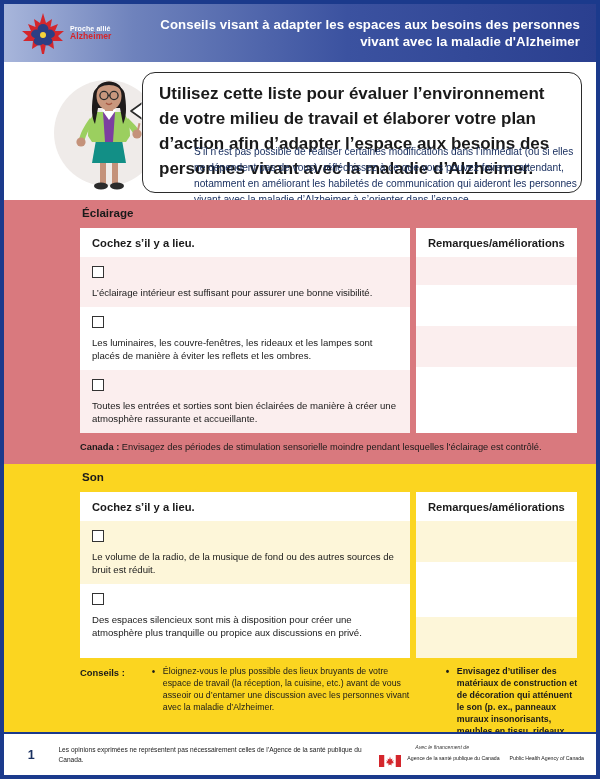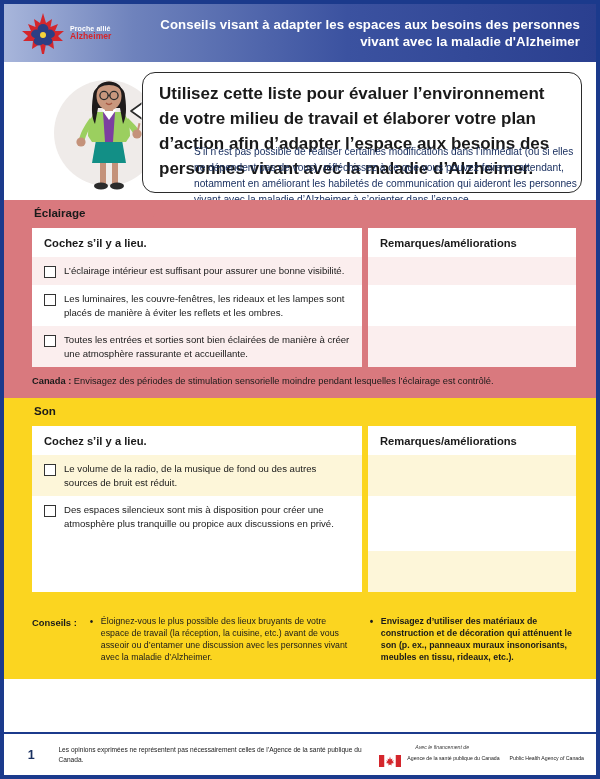--- a/index.html
+++ b/index.html
@@ -72,21 +72,21 @@
   }
   .bubble-tail{
     position:absolute;left:126px;top:38px;width:16px;height:22px;
   }
   .intro-para{
     position:absolute;left:190px;top:82px;width:392px;
     font-size:10.2px;color:#1a3060;line-height:1.56;
   }
 
   
-  .section{position:relative;}
+  .section{position:relative;padding-left:48px;}
   .sec-light{background:#d9797e;}
   .sec-sound{background:#fbd520;}
 
   .sec-tab{
     position:relative;height:28px;
   }
   .sec-tab .tab-shape{
     position:absolute;left:0;top:0;height:28px;width:160px;
   }
   .sec-tab .tab-label{
@@ -101,20 +101,21 @@
   .col-main{flex:0 0 330px;background:#ffffff;}
   .col-notes{flex:1 1 auto;background:#ffffff;}
   .col-head{
     padding:9px 12px 8px 12px;
     font-size:11.2px;font-weight:bold;color:#1a1a1a;
   }
   .chk-row{
     display:flex;align-items:flex-start;
     padding:7px 10px 7px 12px;
     gap:8px;
+    flex-direction:column;
   }
   .chk-box{
     flex:0 0 auto;
     width:10px;height:10px;margin-top:2px;
     border:1.3px solid #333333;background:#ffffff;
   }
   .chk-text{
     font-size:9.6px;color:#1a1a1a;line-height:1.42;
   }
   .note-row{}
@@ -123,22 +124,21 @@
   .r-white{background:#ffffff;}
 
   .tipline{
     padding:8px 22px 9px 28px;
     font-size:9.3px;color:#1a1a1a;line-height:1.45;
   }
   .tipline b{font-weight:bold;}
   .tips-grid{
     display:flex;
     padding:8px 16px 12px 28px;
-    gap:10px;
-    margin-top:16px;
+    gap:24px;
   }
   .tips-label{
     flex:0 0 auto;font-size:9.4px;font-weight:bold;color:#1a1a1a;padding-top:1px;
   }
   .tips-colA{flex:0 0 270px;}
   .tips-colB{flex:1 1 auto;font-weight:bold;}
   .tips-colA ul,.tips-colB ul{
     margin:0;padding:0 0 0 12px;list-style:none;
   }
   .tips-colA li,.tips-colB li{

